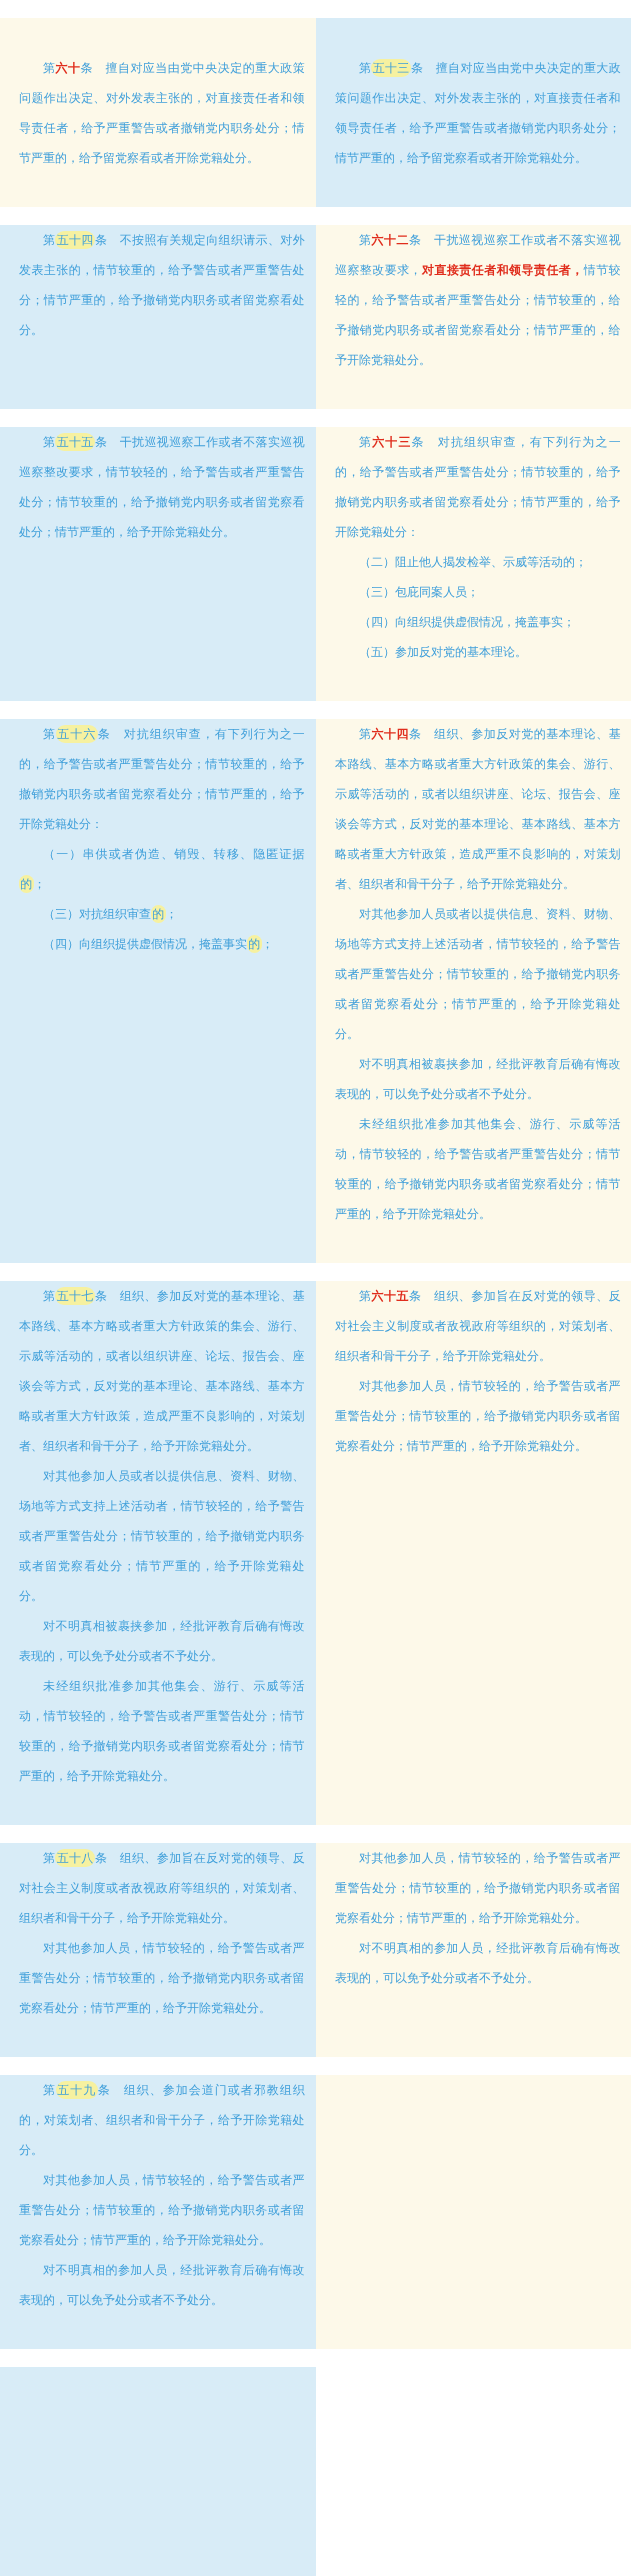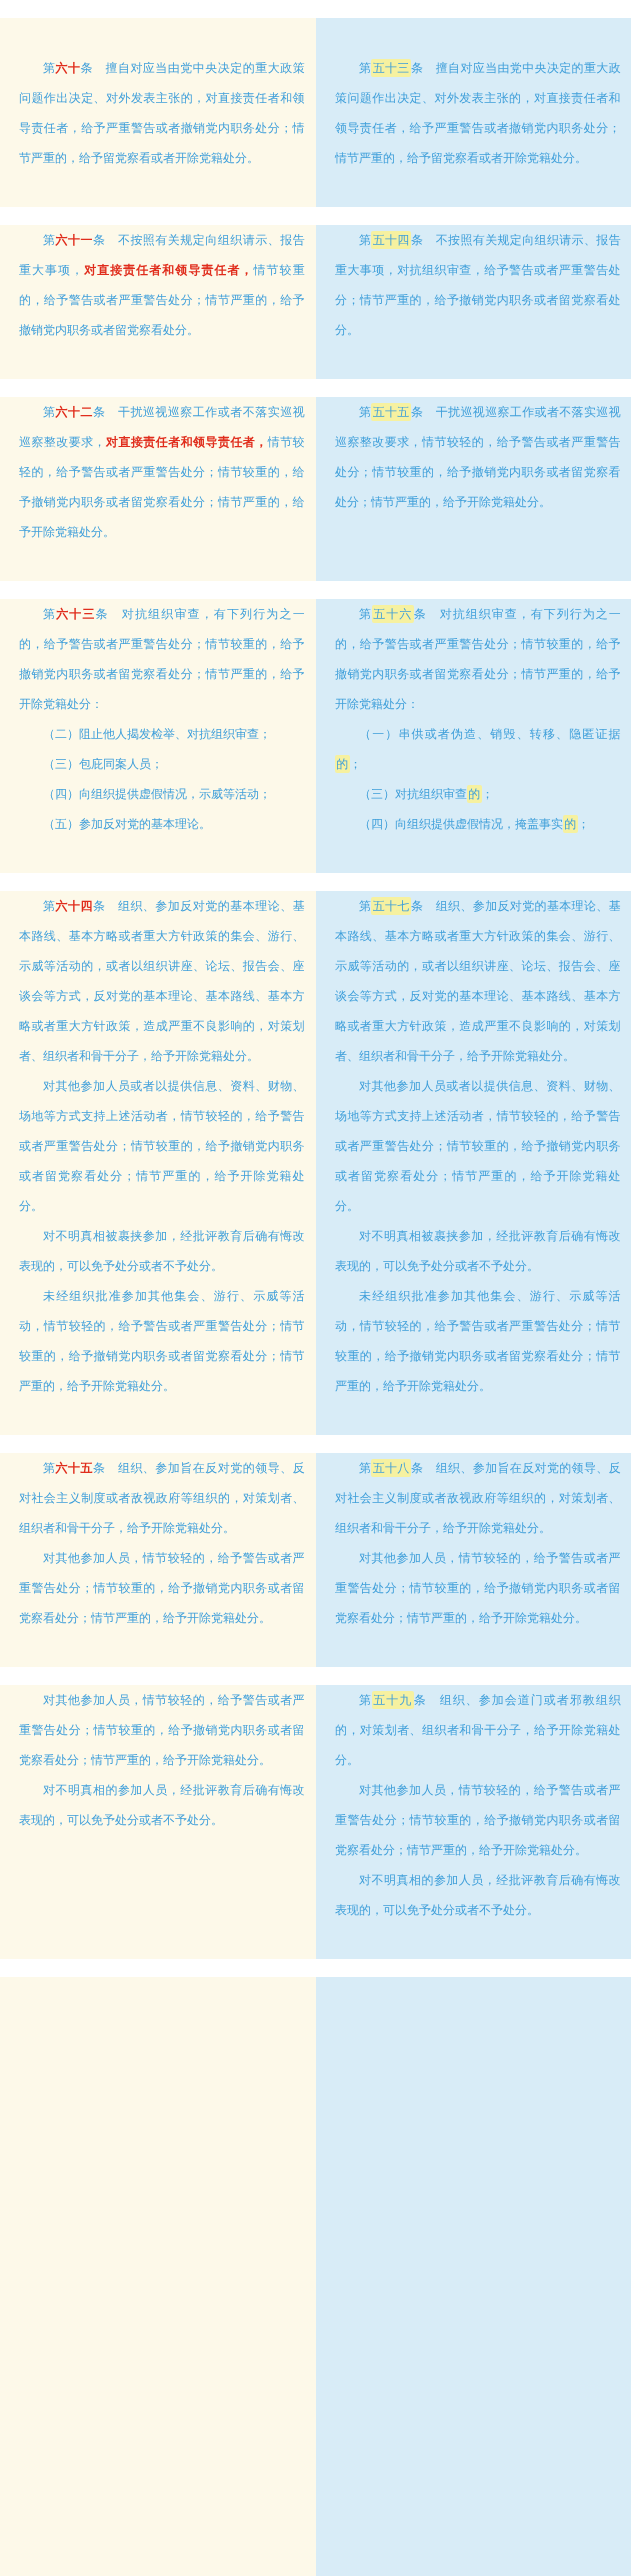--- a/index.html
+++ b/index.html
@@ -21,63 +21,58 @@
     box-sizing: border-box;
     margin-top: 18px;
   }
   .cell.first { padding-top: 35px; }
   .cell.filler { padding: 0; }
   .cell.left  { background: #fdf9e9; }
   .cell.right { background: #d8ecf7; }
   .para { margin: 0; text-indent: 2em; }
   .num { color: #e02d1c; font-weight: bold; }
   .add { color: #e02d1c; font-weight: bold; }
-  .hl  { background: #f6f1a0; padding: 1.9px 1.3px; border-radius: 2px; }
+  .hl  { background: #f6f1a0; padding: 1.9px 1.3px; border-radius: 11px; }
 </style>
 </head>
 <body>
 
 <div class="page">
   <div id="grid" class="grid">
       <div class="cell left first">
         <div class="article">
           <p class="para"><span>第</span><span class="num">六十</span><span>条</span><span>　擅自对应当由党中央决定的重大政策问题作出决定、对外发表主张的，对直接责任者和领导责任者，给予严重警告或者撤销党内职务处分；情节严重的，给予留党察看或者开除党籍处分。</span></p>
         </div>
       </div>
       <div class="cell right first">
         <div class="article">
           <p class="para"><span>第</span><span class="hl">五十三</span><span>条</span><span>　擅自对应当由党中央决定的重大政策问题作出决定、对外发表主张的，对直接责任者和领导责任者，给予严重警告或者撤销党内职务处分；情节严重的，给予留党察看或者开除党籍处分。</span></p>
         </div>
       </div>
-      <div class="cell left">
-        <div class="article">
-          <p class="para"><span>第</span><span class="num">六十一</span><span>条</span><span>　不按照有关规定向组织请示、报告重大事项，</span><span class="add">对直接责任者和领导责任者，</span><span>情节较重的，给予警告或者严重警告处分；情节严重的，给予撤销党内职务或者留党察看处分。</span></p>
-        </div>
-      </div>
       <div class="cell right">
         <div class="article">
-          <p class="para"><span>第</span><span class="hl">五十四</span><span>条</span><span>　不按照有关规定向组织请示、报告重大事项，对抗组织审查，给予警告或者严重警告处分；情节严重的，给予撤销党内职务或者留党察看处分。</span></p>
+          <p class="para"><span>第</span><span class="hl">五十四</span><span>条</span><span>　不按照有关规定向组织请示、对外发表主张的，情节较重的，给予警告或者严重警告处分；情节严重的，给予撤销党内职务或者留党察看处分。</span></p>
         </div>
       </div>
       <div class="cell left">
         <div class="article">
           <p class="para"><span>第</span><span class="num">六十二</span><span>条</span><span>　干扰巡视巡察工作或者不落实巡视巡察整改要求，</span><span class="add">对直接责任者和领导责任者，</span><span>情节较轻的，给予警告或者严重警告处分；情节较重的，给予撤销党内职务或者留党察看处分；情节严重的，给予开除党籍处分。</span></p>
         </div>
       </div>
       <div class="cell right">
         <div class="article">
           <p class="para"><span>第</span><span class="hl">五十五</span><span>条</span><span>　干扰巡视巡察工作或者不落实巡视巡察整改要求，情节较轻的，给予警告或者严重警告处分；情节较重的，给予撤销党内职务或者留党察看处分；情节严重的，给予开除党籍处分。</span></p>
         </div>
       </div>
       <div class="cell left">
         <div class="article">
           <p class="para"><span>第</span><span class="num">六十三</span><span>条</span><span>　对抗组织审查，有下列行为之一的，给予警告或者严重警告处分；情节较重的，给予撤销党内职务或者留党察看处分；情节严重的，给予开除党籍处分：</span></p>
-          <p class="para"><span>（二）阻止他人揭发检举、对抗组织审查；</span></p>
+          <p class="para"><span>（二）阻止他人揭发检举、示威等活动的；</span></p>
           <p class="para"><span>（三）包庇同案人员；</span></p>
-          <p class="para"><span>（四）向组织提供虚假情况，示威等活动；</span></p>
+          <p class="para"><span>（四）向组织提供虚假情况，掩盖事实；</span></p>
           <p class="para"><span>（五）参加反对党的基本理论。</span></p>
         </div>
       </div>
       <div class="cell right">
         <div class="article">
           <p class="para"><span>第</span><span class="hl">五十六</span><span>条</span><span>　对抗组织审查，有下列行为之一的，给予警告或者严重警告处分；情节较重的，给予撤销党内职务或者留党察看处分；情节严重的，给予开除党籍处分：</span></p>
           <p class="para"><span>（一）串供或者伪造、销毁、转移、隐匿证据</span><span class="hl">的</span><span>；</span></p>
           <p class="para"><span>（三）对抗组织审查</span><span class="hl">的</span><span>；</span></p>
           <p class="para"><span>（四）向组织提供虚假情况，掩盖事实</span><span class="hl">的</span><span>；</span></p>
         </div>

